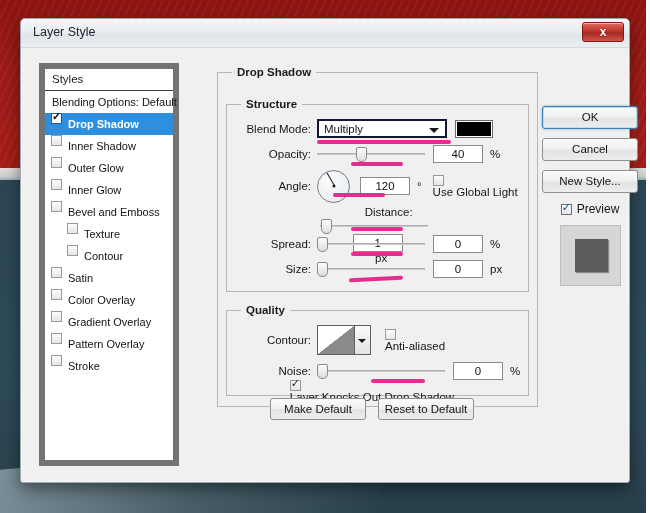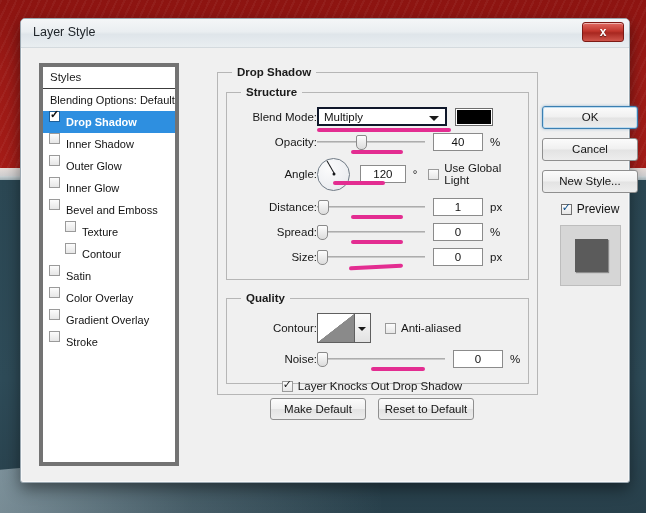--- a/index.html
+++ b/index.html
@@ -74,21 +74,21 @@
     cursor: pointer;
   }
 
   #dlg-body { position: relative; height: 435px; }
 
   
   #styles-panel {
     position: absolute; left: 18px; top: 15px;
     width: 140px; height: 403px;
     background: #fff;
-    border: 4px solid #737373;
+    border: 6px solid #737373;
   }
   .styles-header {
     height: 22px; line-height: 21px;
     padding-left: 7px; font-size: 11.5px; color: #1b1b1b;
     background: #fff; border-bottom: 1px solid #3c3c3c;
   }
   .style-row {
     height: 22px; line-height: 22px;
     font-size: 11px; color: #121212;
     padding-left: 6px; white-space: nowrap;
@@ -121,27 +121,27 @@
   fieldset.grp {
     border: 1px solid #b6b6b6;
     margin: 0; padding: 0;
     position: relative;
   }
   fieldset.grp > legend {
     font-size: 11.5px; font-weight: bold; color: #1b1b1b;
     padding: 0 5px; margin-left: 6px;
   }
   #grp-dropshadow { padding: 4px 8px 10px 8px; }
-  #grp-structure { padding: 6px 8px 10px 8px; margin-top: 4px; }
+  #grp-structure { padding: 6px 8px 10px 8px; margin-top: 16px; }
   #grp-quality { padding: 6px 8px 12px 8px; margin-top: 12px; }
 
   .row { display: flex; align-items: center; height: 25px; }
   .lbl {
     font-size: 11.5px; color: #161616;
-    text-align: right; width: 82px; flex: 0 0 auto;
+    text-align: right; width: 82px; padding-right: 6px; flex: 0 0 auto;
   }
 
   
   .sel-wrap { position: relative; }
   .selectbox {
     width: 130px; height: 19px;
     border: 2px solid #0f172a;
     background: #fff;
     font-size: 11.5px; color: #111;
     padding-left: 5px; line-height: 17px;
@@ -222,21 +222,21 @@
     position: relative; cursor: pointer;
   }
   .contour-btn .arrow {
     position: absolute; left: 3px; top: 13px;
     width: 0; height: 0;
     border-left: 4px solid transparent;
     border-right: 4px solid transparent;
     border-top: 4px solid #1a1a1a;
   }
 
-  .inline-check { display: flex; align-items: center; font-size: 11.5px; color: #161616; cursor: pointer; }
+  .inline-check { display: flex; font-size: 11.5px; color: #161616; cursor: pointer; flex-direction: column; }
   .inline-check .cb { margin-right: 5px; }
 
   
   .pink {
     position: absolute;
     height: 4px;
     background: #e32d91;
     border-radius: 2px;
     pointer-events: none;
   }
@@ -345,20 +345,24 @@
             <div class="style-row">
               <span class="cb"></span>
               <span>Color Overlay</span>
             </div>
             <div class="style-row">
               <span class="cb"></span>
               <span>Gradient Overlay</span>
             </div>
             <div class="style-row">
               <span class="cb"></span>
+              <span>Pattern Overlay</span>
+            </div>
+            <div class="style-row">
+              <span class="cb"></span>
               <span>Stroke</span>
             </div>
           </div>
       </div>
 
       <div id="center">
         <fieldset class="grp" id="grp-dropshadow">
           <legend>Drop Shadow</legend>
 
           <fieldset class="grp" id="grp-structure">
@@ -395,21 +399,21 @@
               </div>
               <div class="numbox">120</div>
               <div class="unit">°</div>
               <div class="inline-check" style="margin-left:11px;">
                 <span class="cb"></span>
                 <span>Use Global Light</span>
               </div>
               <div class="pink" style="left:98px;top:27px;width:52px;"></div>
             </div>
 
-            <div class="row" style="position:relative;">
+            <div class="row" style="position:relative;flex-direction:column;">
               <div class="lbl">Distance:</div>
               <div class="slider">
                 <div class="track"></div>
                 <div class="thumb" id="distance-thumb" style="left: 1px;"></div>
               </div>
               <div class="numbox">1</div>
               <div class="unit">px</div>
               <div class="pink" style="left:116px;top:21px;width:52px;"></div>
             </div>
 

